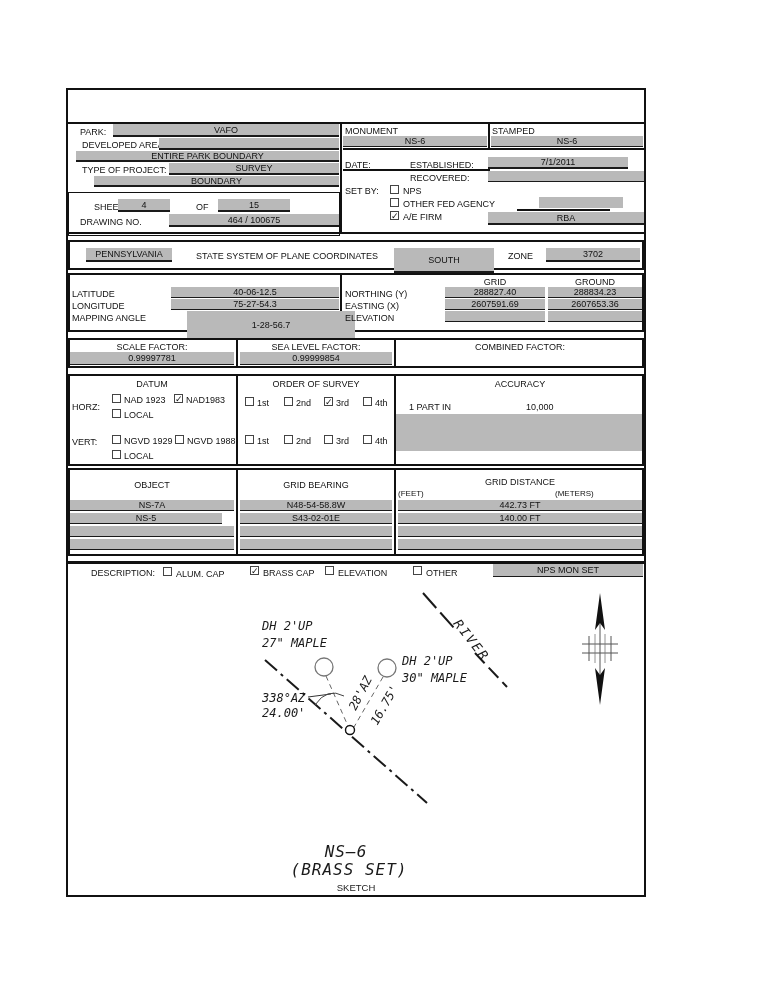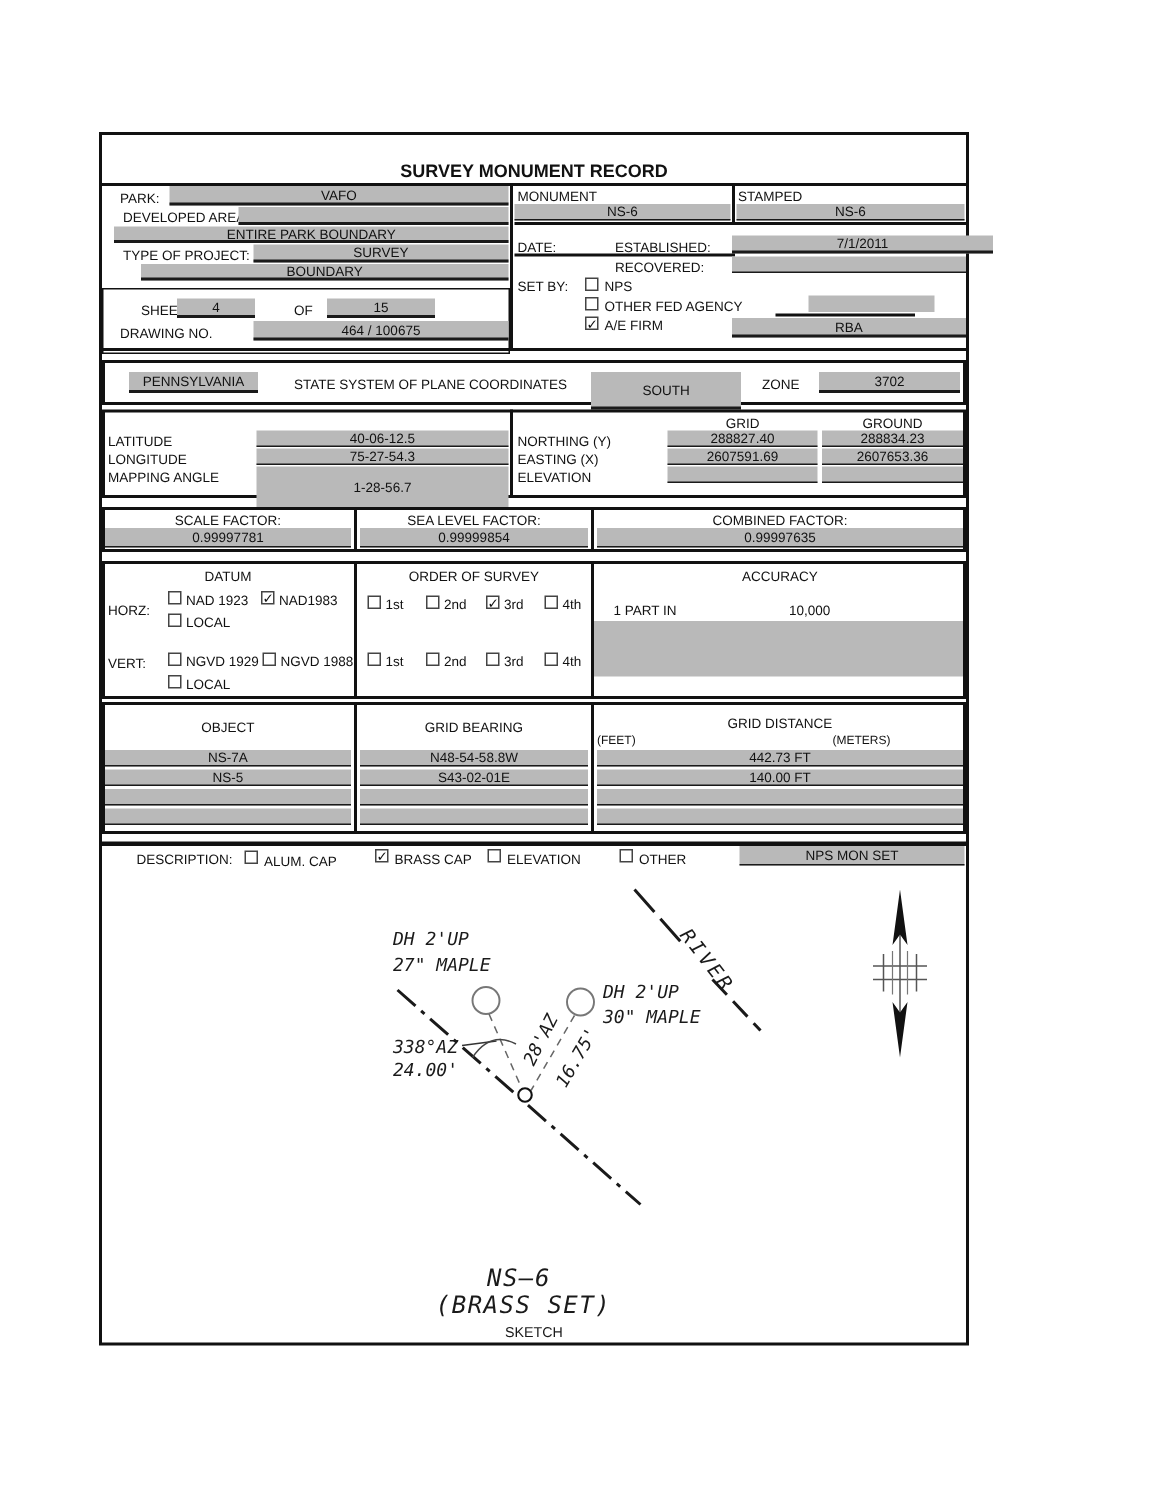--- a/index.html
+++ b/index.html
@@ -33,21 +33,20 @@
   svg text{
     font-family:"DejaVu Sans Mono",monospace;font-style:italic;fill:#1a1a1a;
   }
 </style>
 </head>
 <body>
 
 <div class="form">
 <div class="inner">
 
-  <div class="title-line" style="top:17px">SURVEY MONUMENT RECORD</div>
   <div class="hline" style="left:0;top:32px;width:576px;height:2px"></div>
 
   <div class="vline" style="left:272px;top:33px;width:2px;height:111px"></div>
   <div class="hline" style="left:0;top:142px;width:576px;height:2px"></div>
 
   <span class="lbl" style="left:12px;top:37px">PARK:</span>
   <div class="gf" style="left:45px;top:34px;width:226px;height:13px">VAFO</div>
 
   <span class="lbl" style="left:14px;top:50px">DEVELOPED AREA:</span>
   <div class="gf" style="left:91px;top:48px;width:180px;height:12px"></div>
@@ -69,21 +68,21 @@
 
   <span class="lbl" style="left:277px;top:36px">MONUMENT</span>
   <span class="lbl" style="left:424px;top:36px">STAMPED</span>
   <div class="vline" style="left:420px;top:33px;width:2px;height:25px"></div>
   <div class="gf" style="left:275px;top:46px;width:144px;height:11px;border-bottom-width:1.5px">NS-6</div>
   <div class="gf" style="left:423px;top:46px;width:152px;height:11px;border-bottom-width:1.5px">NS-6</div>
   <div class="hline" style="left:275px;top:58px;width:301px;height:1.5px"></div>
 
   <span class="lbl" style="left:277px;top:70px">DATE:</span>
   <span class="lbl" style="left:342px;top:70px">ESTABLISHED:</span>
-  <div class="gf" style="left:420px;top:67px;width:174px;height:12px">7/1/2011</div>
+  <div class="gf" style="left:420px;top:67px;width:140px;height:12px">7/1/2011</div>
   <div class="hline" style="left:275px;top:79px;width:147px;height:1.5px"></div>
 
   <span class="lbl" style="left:342px;top:83px">RECOVERED:</span>
   <div class="gf" style="left:420px;top:81px;width:156px;height:11px;border-bottom-width:1.5px"></div>
 
   <span class="lbl" style="left:277px;top:96px">SET BY:</span>
   <span class="cb" style="left:322px;top:95px"></span>
   <span class="lbl" style="left:335px;top:96px">NPS</span>
   <span class="cb" style="left:322px;top:108px"></span>
   <span class="lbl" style="left:335px;top:109px">OTHER FED AGENCY</span>
@@ -103,41 +102,40 @@
   <div class="box" style="left:0;top:183px;width:576px;height:59px"></div>
   <div class="vline" style="left:272px;top:183px;width:2px;height:59px"></div>
   <span class="lbl ctr" style="left:377px;top:187px;width:100px">GRID</span>
   <span class="lbl ctr" style="left:480px;top:187px;width:94px">GROUND</span>
 
   <span class="lbl" style="left:4px;top:199px">LATITUDE</span>
   <div class="gf" style="left:103px;top:197px;width:168px;height:11px;border-bottom-width:1.5px">40-06-12.5</div>
   <span class="lbl" style="left:4px;top:211px">LONGITUDE</span>
   <div class="gf" style="left:103px;top:209px;width:168px;height:11px;border-bottom-width:1.5px">75-27-54.3</div>
   <span class="lbl" style="left:4px;top:223px">MAPPING ANGLE</span>
-  <div class="gf" style="left:103px;top:221px;width:168px;height:28px;border-bottom-width:1.5px">1-28-56.7</div>
+  <div class="gf" style="left:119px;top:221px;width:168px;height:28px;border-bottom-width:1.5px">1-28-56.7</div>
 
   <span class="lbl" style="left:277px;top:199px">NORTHING (Y)</span>
   <div class="gf" style="left:377px;top:197px;width:100px;height:11px;border-bottom-width:1.5px">288827.40</div>
   <div class="gf" style="left:480px;top:197px;width:94px;height:11px;border-bottom-width:1.5px">288834.23</div>
   <span class="lbl" style="left:277px;top:211px">EASTING (X)</span>
   <div class="gf" style="left:377px;top:209px;width:100px;height:11px;border-bottom-width:1.5px">2607591.69</div>
   <div class="gf" style="left:480px;top:209px;width:94px;height:11px;border-bottom-width:1.5px">2607653.36</div>
   <span class="lbl" style="left:277px;top:223px">ELEVATION</span>
   <div class="gf" style="left:377px;top:221px;width:100px;height:11px;border-bottom-width:1.5px"></div>
   <div class="gf" style="left:480px;top:221px;width:94px;height:11px;border-bottom-width:1.5px"></div>
 
   <div class="box" style="left:0;top:248px;width:576px;height:30px"></div>
   <div class="vline" style="left:168px;top:248px;width:2px;height:30px"></div>
   <div class="vline" style="left:326px;top:248px;width:2px;height:30px"></div>
   <span class="lbl ctr" style="left:2px;top:252px;width:164px">SCALE FACTOR:</span>
   <span class="lbl ctr" style="left:172px;top:252px;width:152px">SEA LEVEL FACTOR:</span>
   <span class="lbl ctr" style="left:330px;top:252px;width:244px">COMBINED FACTOR:</span>
   <div class="gf" style="left:2px;top:262px;width:164px;height:13px;border-bottom-width:1.5px">0.99997781</div>
   <div class="gf" style="left:172px;top:262px;width:152px;height:13px;border-bottom-width:1.5px">0.99999854</div>
-  <div class="gf" style="left:330px;top:262px;width:244px;height:13px;border-bottom-width:1.5px">0.99997635</div>
 
   <div class="box" style="left:0;top:284px;width:576px;height:92px"></div>
   <div class="vline" style="left:168px;top:284px;width:2px;height:92px"></div>
   <div class="vline" style="left:326px;top:284px;width:2px;height:92px"></div>
   <span class="lbl ctr" style="left:2px;top:289px;width:164px">DATUM</span>
   <span class="lbl ctr" style="left:172px;top:289px;width:152px">ORDER OF SURVEY</span>
   <span class="lbl ctr" style="left:330px;top:289px;width:244px">ACCURACY</span>
 
   <span class="lbl" style="left:4px;top:312px">HORZ:</span>
   <span class="cb" style="left:44px;top:304px"></span>
@@ -183,21 +181,21 @@
   <span class="lbl ctr" style="left:2px;top:390px;width:164px">OBJECT</span>
   <span class="lbl ctr" style="left:172px;top:390px;width:152px">GRID BEARING</span>
   <span class="lbl ctr" style="left:330px;top:387px;width:244px">GRID DISTANCE</span>
   <span class="lbl sm" style="left:330px;top:399px">(FEET)</span>
   <span class="lbl sm" style="left:487px;top:399px">(METERS)</span>
 
   <div class="gf" style="left:2px;top:410px;width:164px;height:11px;border-bottom-width:1.5px">NS-7A</div>
   <div class="gf" style="left:172px;top:410px;width:152px;height:11px;border-bottom-width:1.5px">N48-54-58.8W</div>
   <div class="gf" style="left:330px;top:410px;width:244px;height:11px;border-bottom-width:1.5px">442.73 FT</div>
 
-  <div class="gf" style="left:2px;top:423px;width:164px;height:11px;border-bottom-width:1.5px">NS-5</div>
+  <div class="gf" style="left:2px;top:423px;width:152px;height:11px;border-bottom-width:1.5px">NS-5</div>
   <div class="gf" style="left:172px;top:423px;width:152px;height:11px;border-bottom-width:1.5px">S43-02-01E</div>
   <div class="gf" style="left:330px;top:423px;width:244px;height:11px;border-bottom-width:1.5px">140.00 FT</div>
 
   <div class="gf" style="left:2px;top:436px;width:164px;height:11px;border-bottom-width:1.5px"></div>
   <div class="gf" style="left:172px;top:436px;width:152px;height:11px;border-bottom-width:1.5px"></div>
   <div class="gf" style="left:330px;top:436px;width:244px;height:11px;border-bottom-width:1.5px"></div>
 
   <div class="gf" style="left:2px;top:449px;width:164px;height:11px;border-bottom-width:1.5px"></div>
   <div class="gf" style="left:172px;top:449px;width:152px;height:11px;border-bottom-width:1.5px"></div>
   <div class="gf" style="left:330px;top:449px;width:244px;height:11px;border-bottom-width:1.5px"></div>

